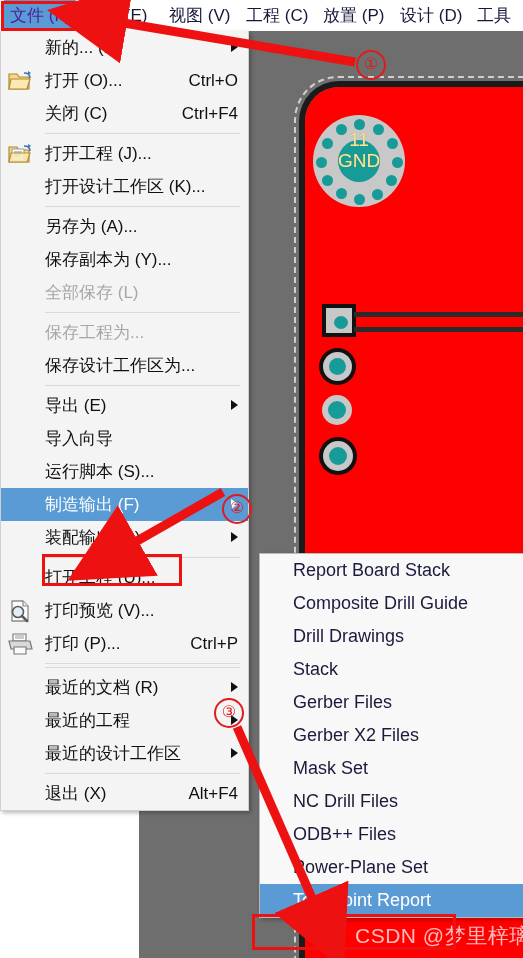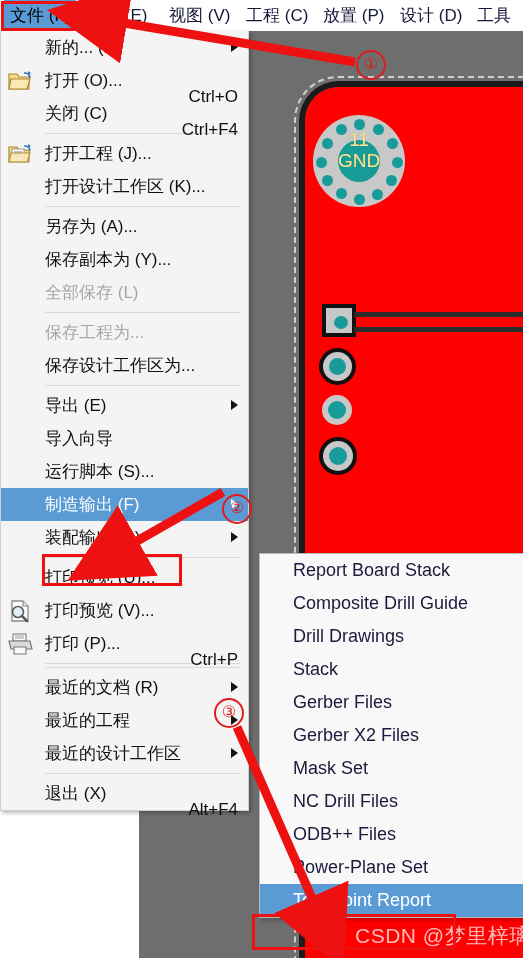--- a/index.html
+++ b/index.html
@@ -38,31 +38,31 @@
       border:4px solid #111;box-sizing:border-box;}
   .pad-sq-in{position:absolute;left:8px;top:8px;width:14px;height:13px;border-radius:50%;background:#179b98;}
   .trace{position:absolute;height:5px;background:#2b2b2b;}
   .pad-c{position:absolute;border-radius:50%;background:#c8c8c8;}
   .pad-c-in{position:absolute;border-radius:50%;background:#179b98;}
 
   
   .menubar{position:absolute;left:0;top:0;width:523px;height:31px;background:#ffffff;}
   .mb-item{position:absolute;top:0;height:31px;line-height:31px;font-size:17px;color:#16183a;
       font-family:"Liberation Sans","DejaVu Sans",sans-serif;white-space:nowrap;padding:0 6px;}
-  .mb-item.sel{background:#5a9bd5;color:#000000;}
+  .mb-item.sel{background:#5a9bd5;color:#4c1d95;}
 
   
   .menu{position:absolute;left:0;top:31px;width:249px;background:#f4f4f4;
       border:1px solid #cfcfcf;border-top:none;box-sizing:border-box;
       box-shadow:2px 2px 4px rgba(0,0,0,.28);}
   .gutter{position:absolute;left:0;top:0;width:38px;bottom:0;background:#f4f4f4;}
   .mi{position:relative;height:33px;line-height:33px;font-size:17px;color:#101010;
       padding-left:44px;white-space:nowrap;font-family:"Liberation Sans","DejaVu Sans",sans-serif;}
   .mi.dis{color:#a6a6a6;}
-  .mi .acc{position:absolute;right:10px;top:16px;font-size:17px;color:#101010;}
+  .mi .acc{position:absolute;right:10px;top:0;font-size:17px;color:#101010;}
   .mi .arrow{position:absolute;right:10px;top:11px;width:0;height:0;
       border-left:7px solid #111;border-top:5px solid transparent;border-bottom:5px solid transparent;}
   .mi.hl{background:#5a9bd5;color:#ffffff;}
   .mi.hl .arrow{border-left-color:#ffffff;}
   .sep{height:1px;background:#d9d9d9;margin:3px 8px 3px 44px;}
 
   
   .ico{position:absolute;left:6px;top:5px;width:26px;height:24px;}
 
   
@@ -233,21 +233,21 @@
     </div>
 
     <div class="mi">
       <span>装配输出 (B)</span>
       <span class="arrow"></span>
     </div>
 
     <div class="sep"></div>
 
     <div class="mi">
-      <span>打印预览 (U)...</span>
+      <span>打开工程 (U)...</span>
     </div>
 
     <div class="mi">
       <span class="ico">
         <svg width="26" height="24" viewBox="0 0 26 24">
             <path d="M5 2h11l5 5v15H5z" fill="#fdfdfd" stroke="#8a8a8a" stroke-width="1.3"></path>
             <path d="M16 2v5h5" fill="#e6e6e6" stroke="#8a8a8a" stroke-width="1.2"></path>
             <circle cx="11" cy="13" r="5.5" fill="#dff0fb" stroke="#5a5a5a" stroke-width="1.6"></circle>
             <path d="M15 17l5 5" stroke="#5a5a5a" stroke-width="2.5" stroke-linecap="round"></path>
           </svg>

